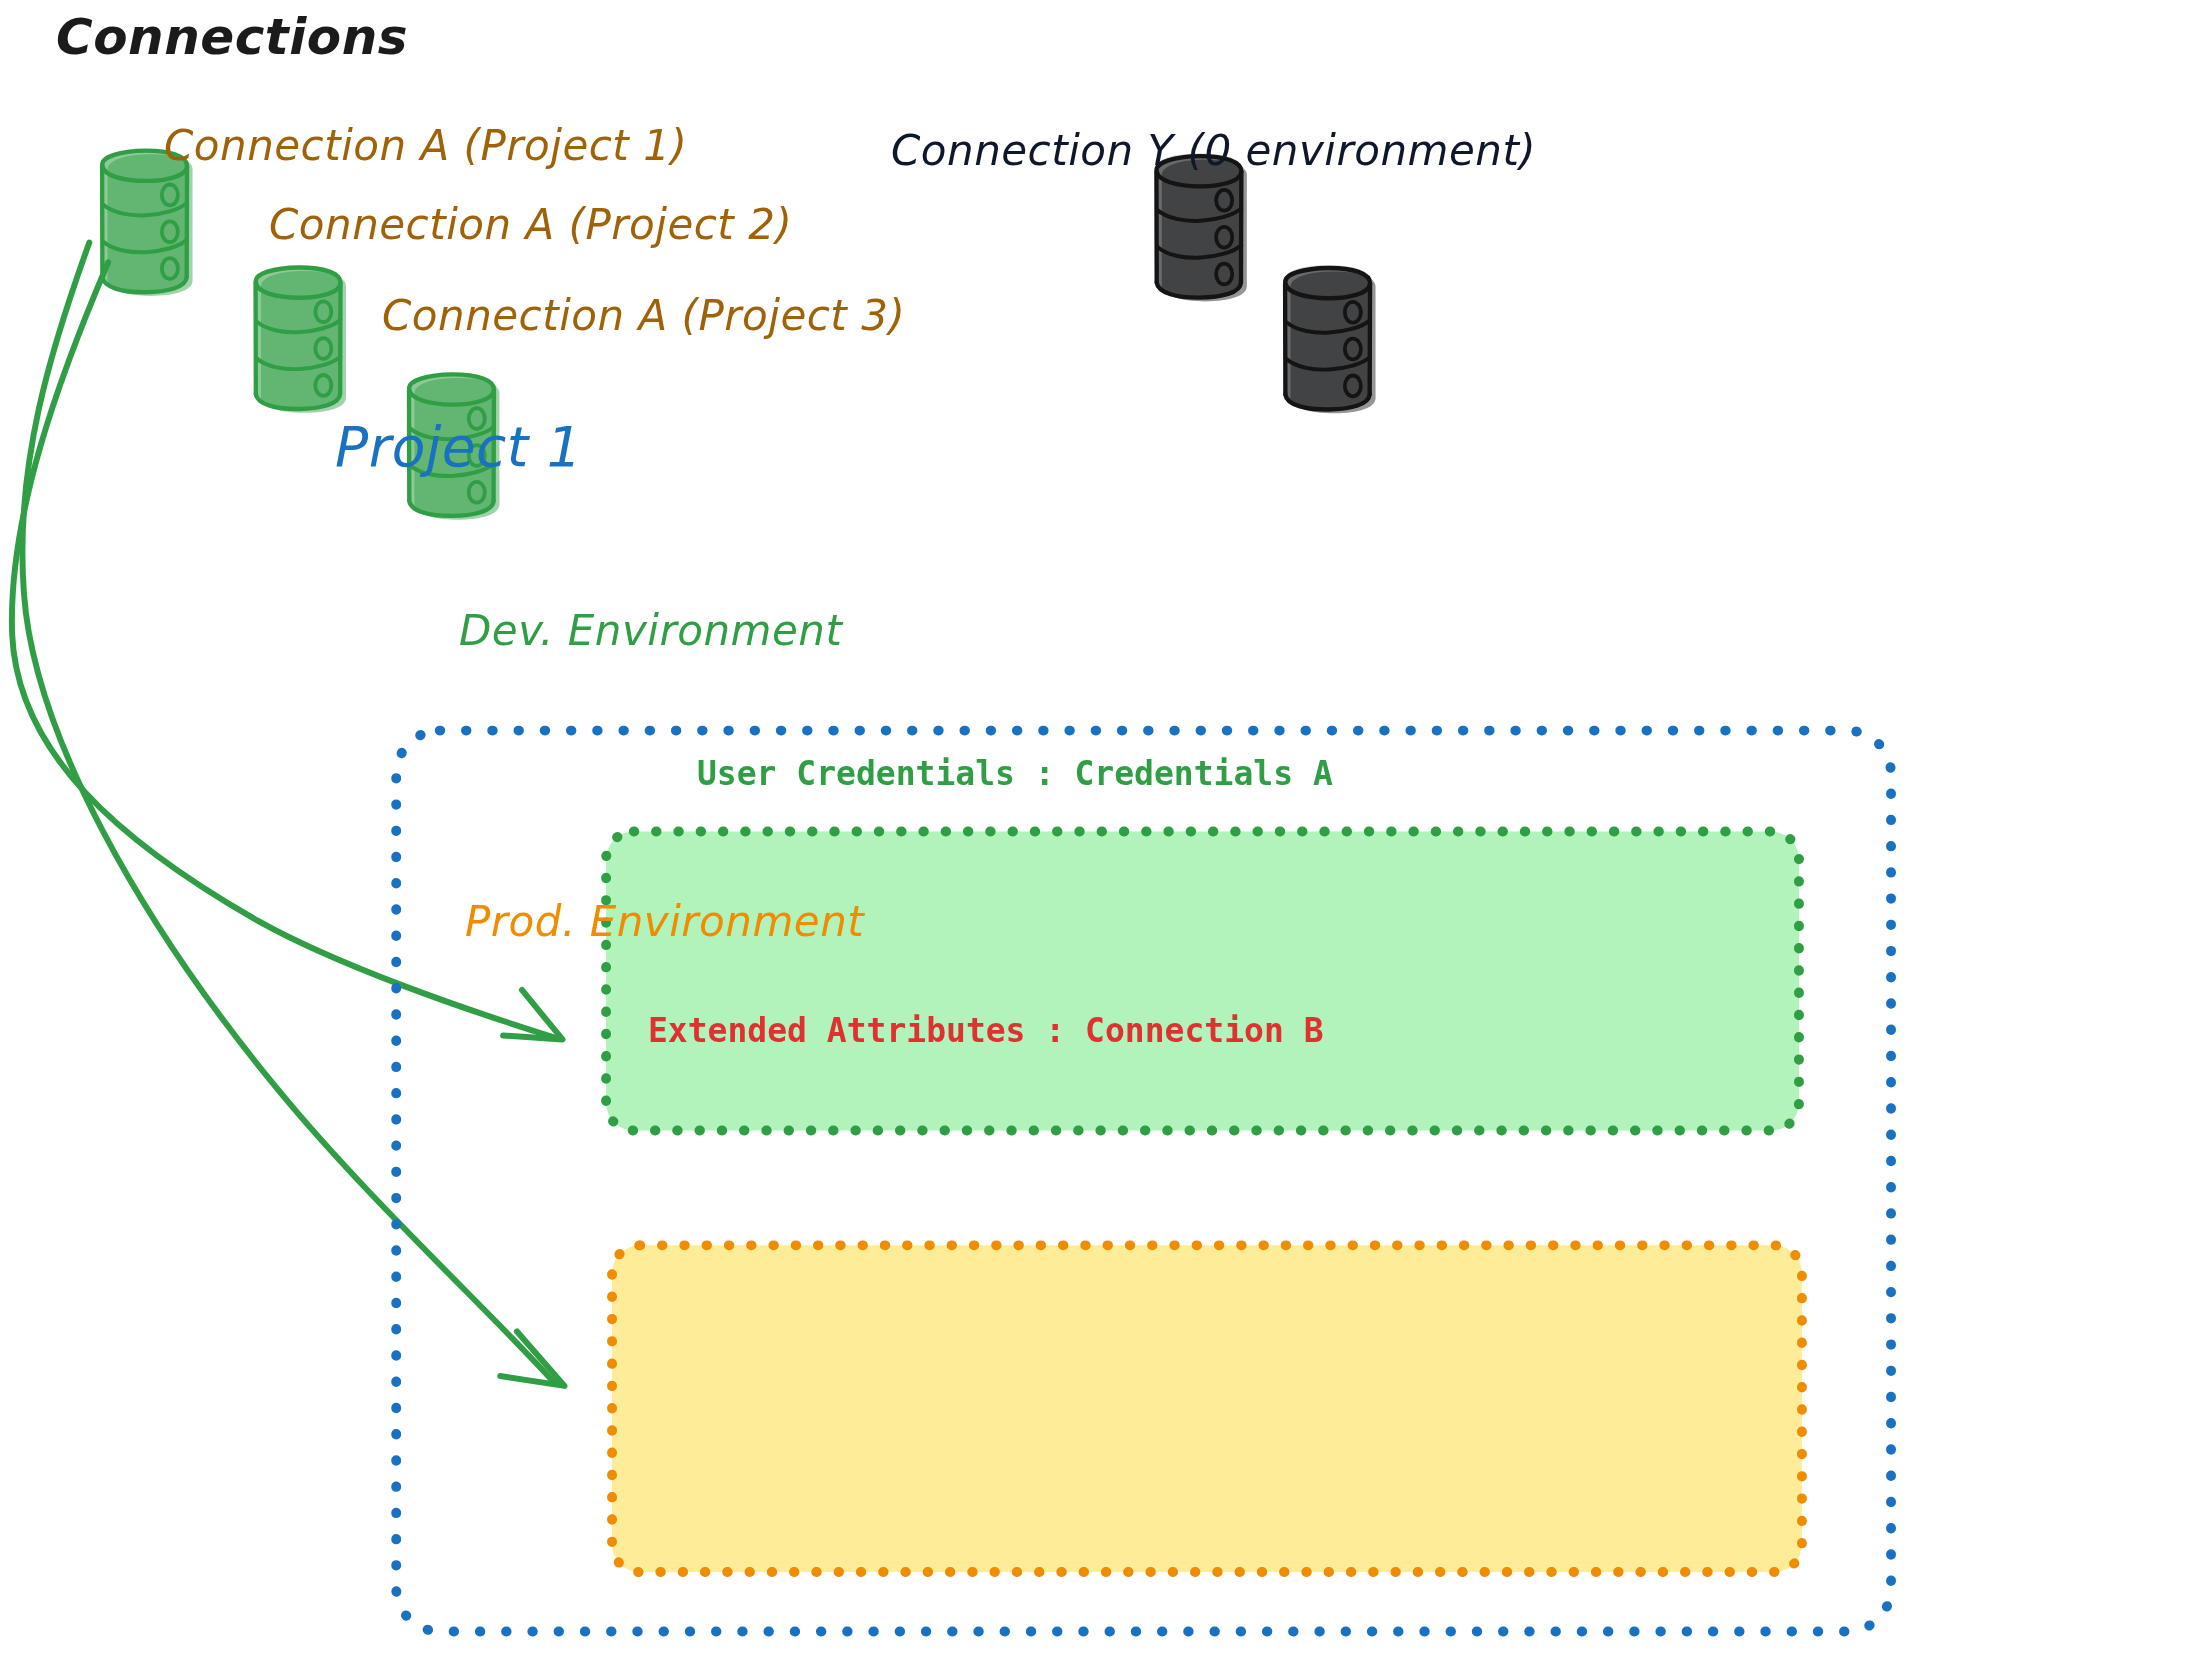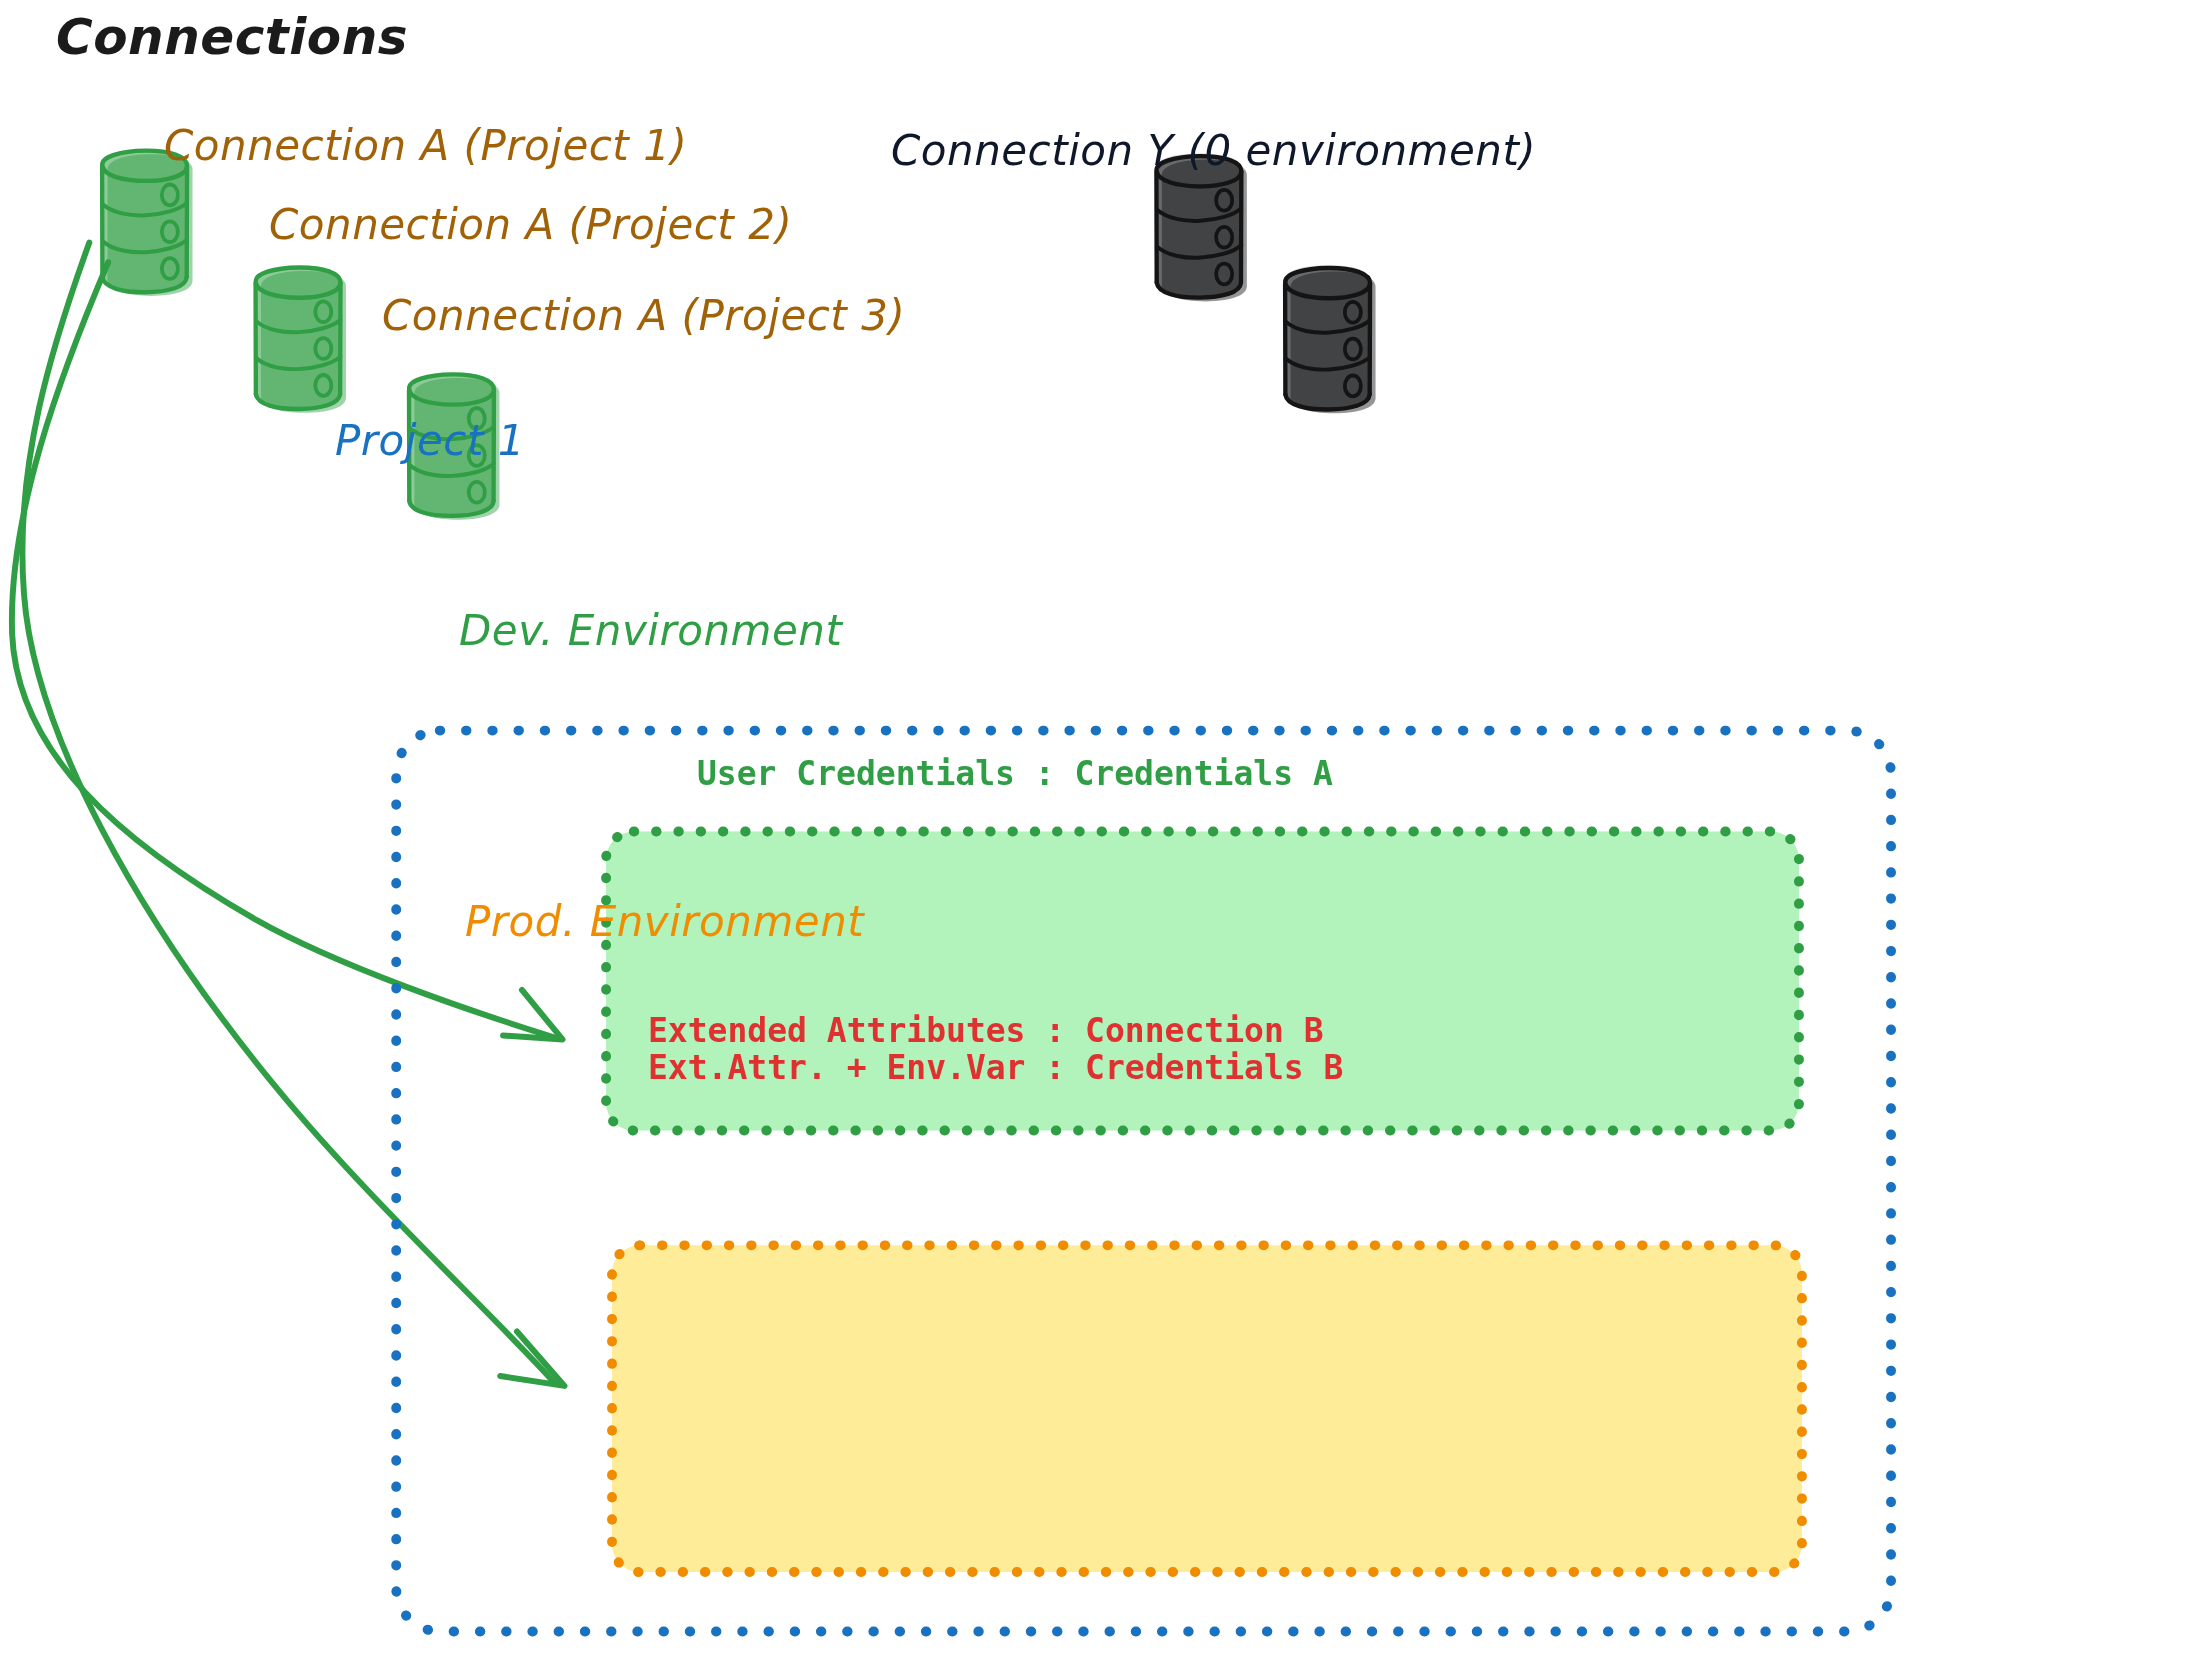--- a/index.html
+++ b/index.html
@@ -58,21 +58,21 @@
   }
   #label-conn-a1 { left: 164px; top: 125px; }
   #label-conn-a2 { left: 269px; top: 204px; }
   #label-conn-a3 { left: 382px; top: 275px; margin-top: 20px; }
   #label-conn-y  { left: 891px; top: 130px; }
   #label-conn-z  { left: 990px; top: 225px; }
 
   #label-project1 {
     left: 335px;
     top: 420px;
-    font-size: 42px;
+    font-size: 55px;
     color: #1971c2;
     font-weight: 400;
   }
 
   #label-dev-env {
     left: 459px;
     top: 610px;
     font-size: 42px;
     color: #2f9e44;
     font-weight: 400;
@@ -180,16 +180,15 @@
 
   <div class="lbl hand conn-label-gray" id="label-conn-y">Connection Y (0 environment)</div>
 
   <div class="lbl hand" id="label-project1">Project 1</div>
 
   <div class="lbl hand" id="label-dev-env">Dev. Environment</div>
   <div class="lbl mono" id="label-dev-cred">User Credentials : Credentials A</div>
 
   <div class="lbl hand" id="label-prod-env">Prod. Environment</div>
   <div class="lbl mono" id="label-prod-line1">Extended Attributes : Connection B</div>
-  <div class="lbl mono" id="label-prod-line2">Ext.Attr. + Env.Var : Credentials B</div>
 
 </div>
 
 
 </body></html>

